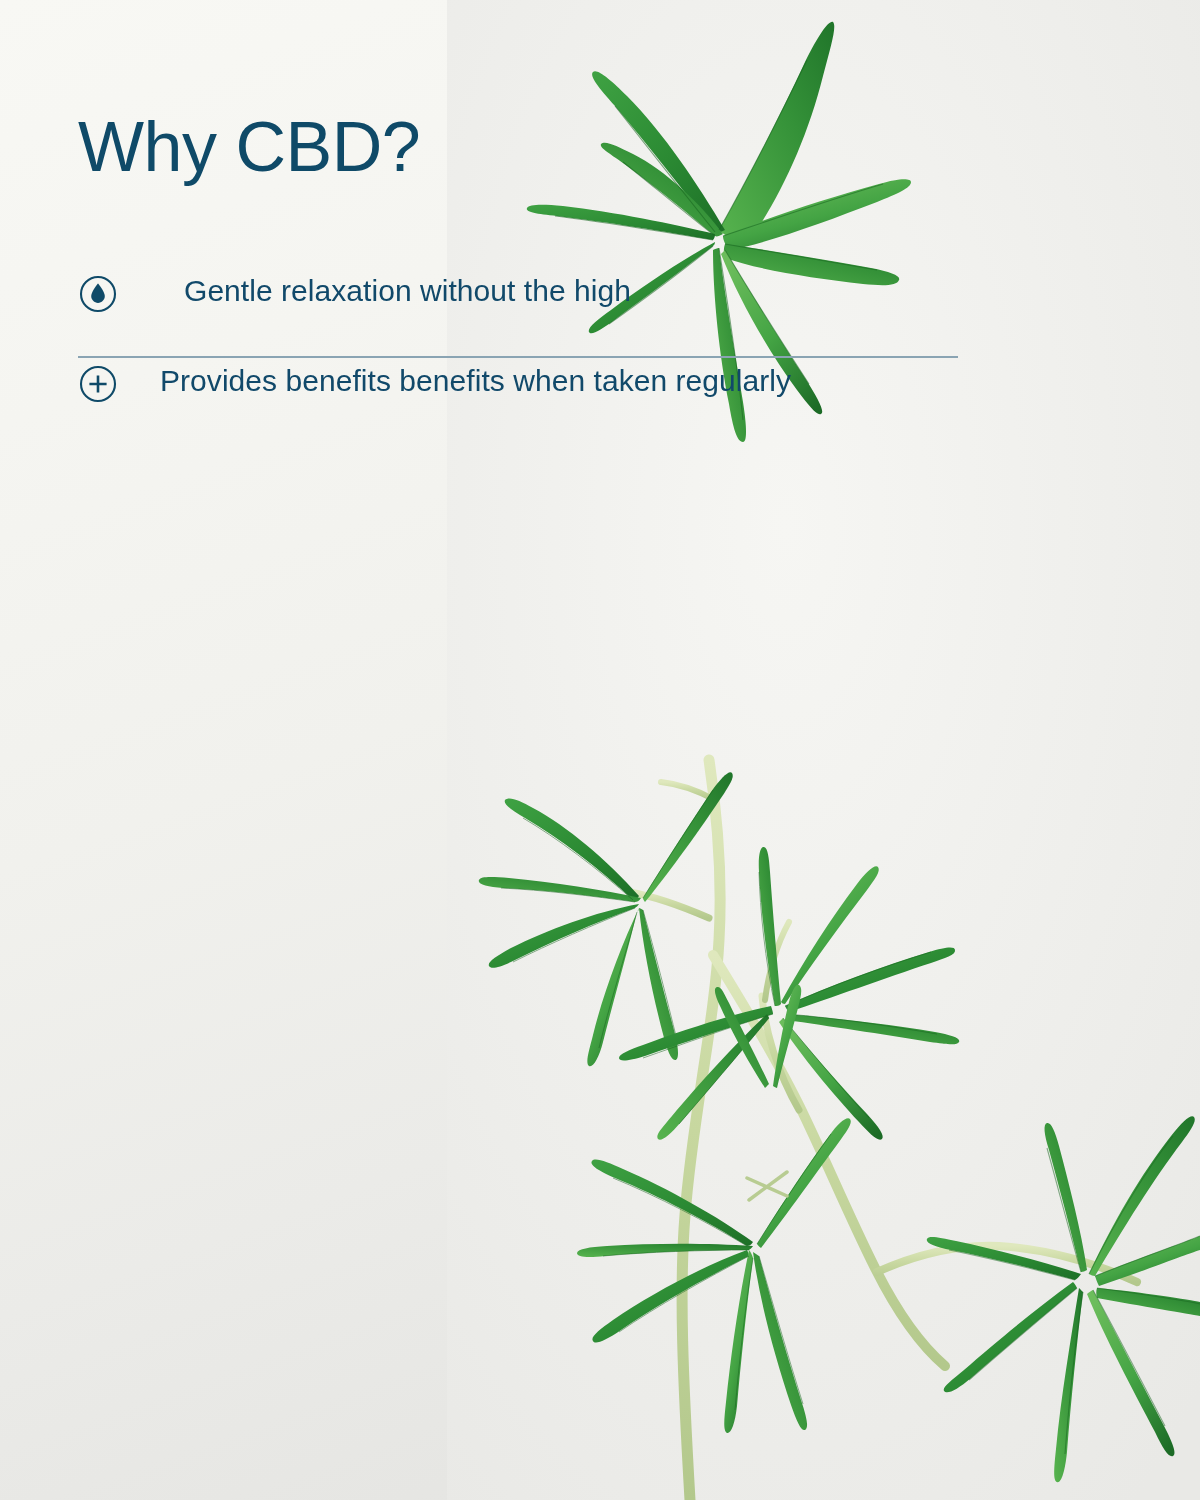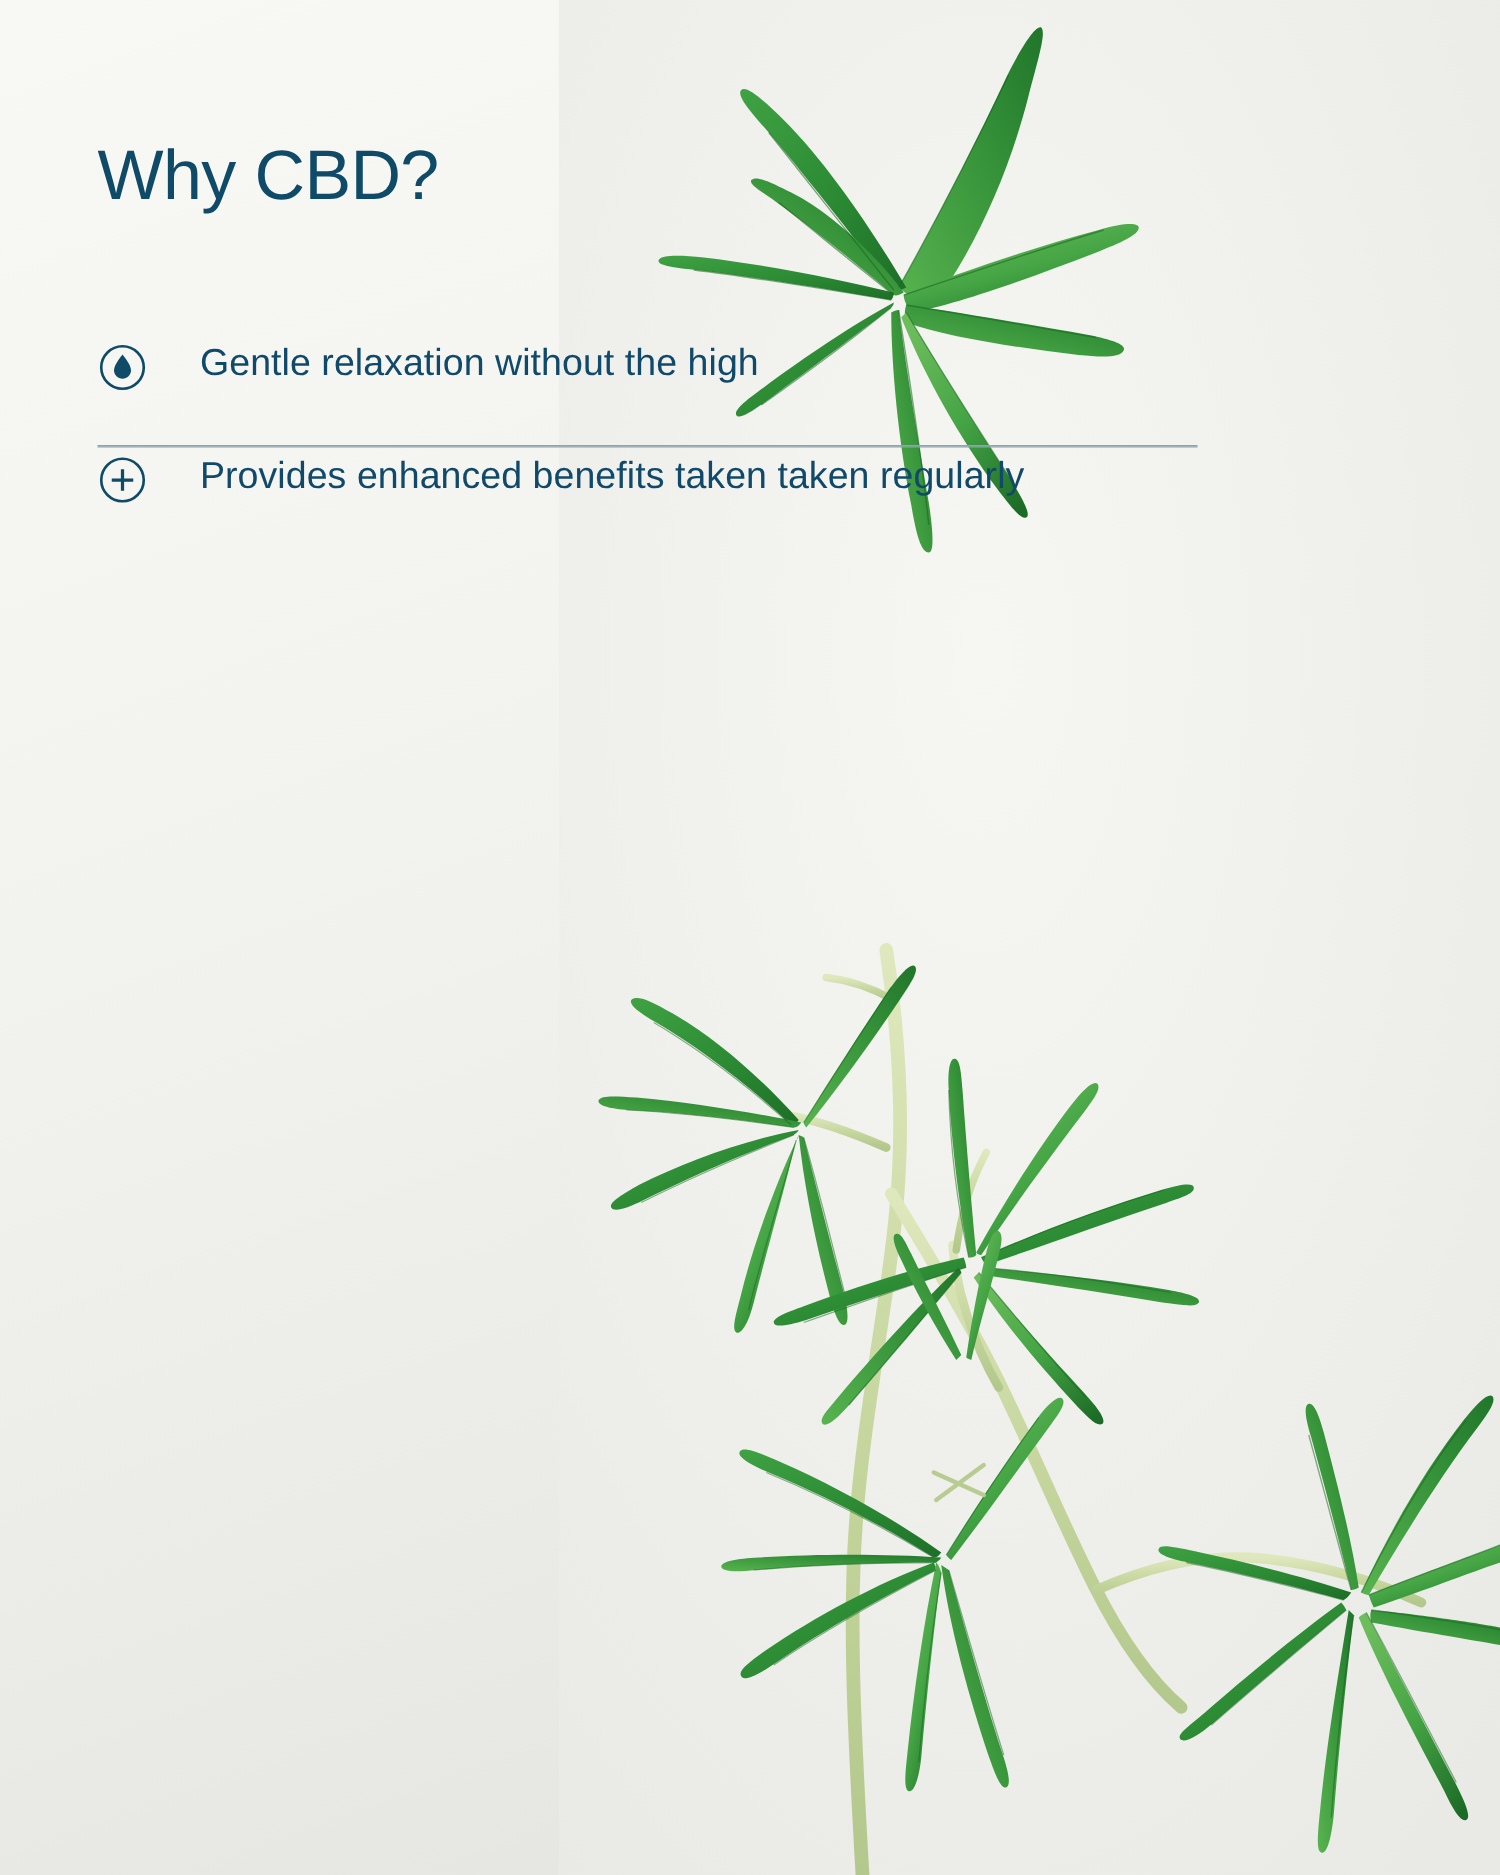--- a/index.html
+++ b/index.html
@@ -63,41 +63,41 @@
     width: 1200px;
     height: 760px;
     z-index: 5;
   }
 
   .page-title {
     position: absolute;
     left: 78px;
     top: 112px;
     margin: 0;
-    font-size: 56px;
+    font-size: 70px;
     line-height: 1.0;
     font-weight: 400;
     letter-spacing: -0.5px;
     color: #0f4a68;
     font-family: "Liberation Sans", sans-serif;
   }
 
   .benefit-list {
     position: absolute;
     left: 78px;
     top: 268px;
     width: 882px;
   }
 
   .benefit-item {
     display: flex;
     align-items: flex-start;
     padding: 0;
   }
-  .benefit-item.row-1 { height: 88px; }
+  .benefit-item.row-1 { height: 88px; gap: 24px; }
   .benefit-item.row-2 { height: 132px; }
   .benefit-item.row-3 { height: 88px; }
 
   .benefit-icon {
     flex: 0 0 auto;
     width: 40px;
     height: 40px;
     margin-top: 6px;
     margin-right: 42px;
     color: #0f4a68;
@@ -347,18 +347,18 @@
 
       <hr class="divider">
 
       <div class="benefit-item row-3">
         <span class="benefit-icon">
           <svg viewBox="0 0 40 40" xmlns="http://www.w3.org/2000/svg">
             <circle cx="20" cy="20" r="17" fill="none" stroke="currentColor" stroke-width="2.1"></circle>
             <path d="M20 11.4 L 20 28.6 M 11.4 20 L 28.6 20" stroke="currentColor" stroke-width="2.6" stroke-linecap="butt"></path>
           </svg>
         </span>
-        <span class="benefit-text">Provides enhanced benefits taken taken regularly</span>
+        <span class="benefit-text">Provides benefits benefits when taken regularly</span>
       </div>
 
     </div>
   </div>
 </div>
 
 </body></html>

